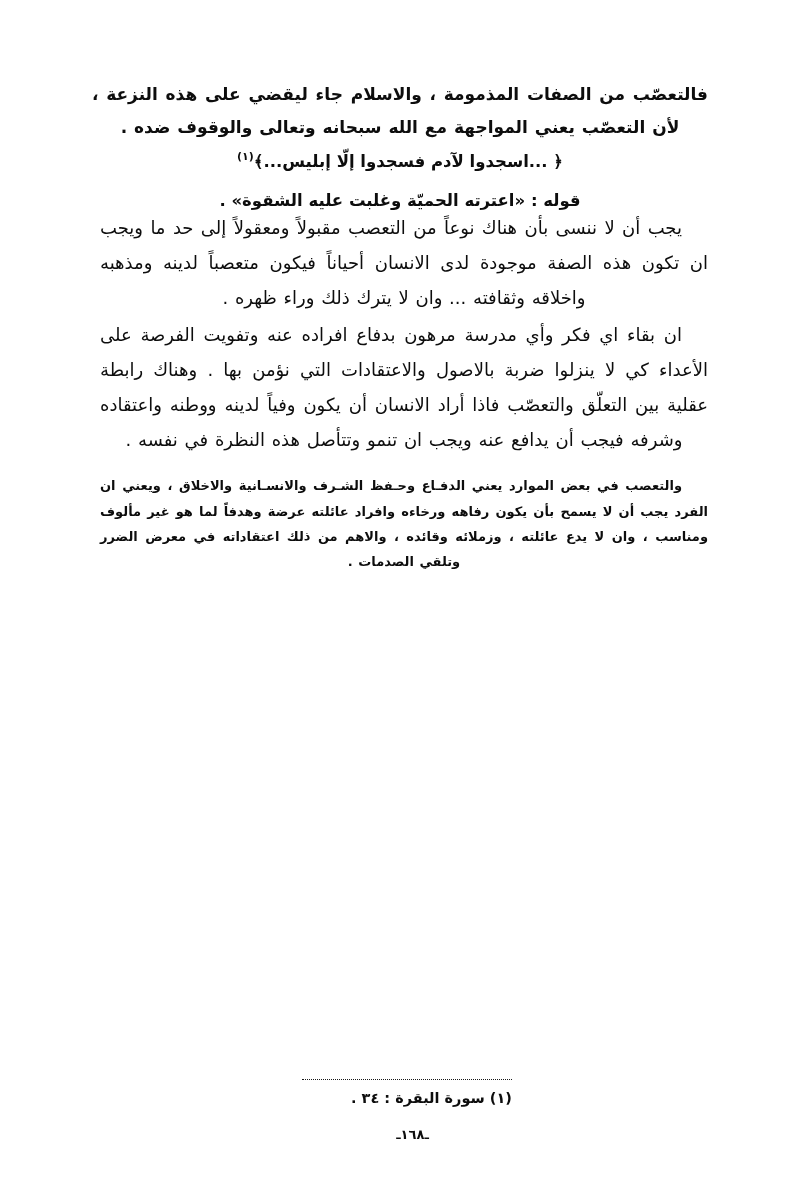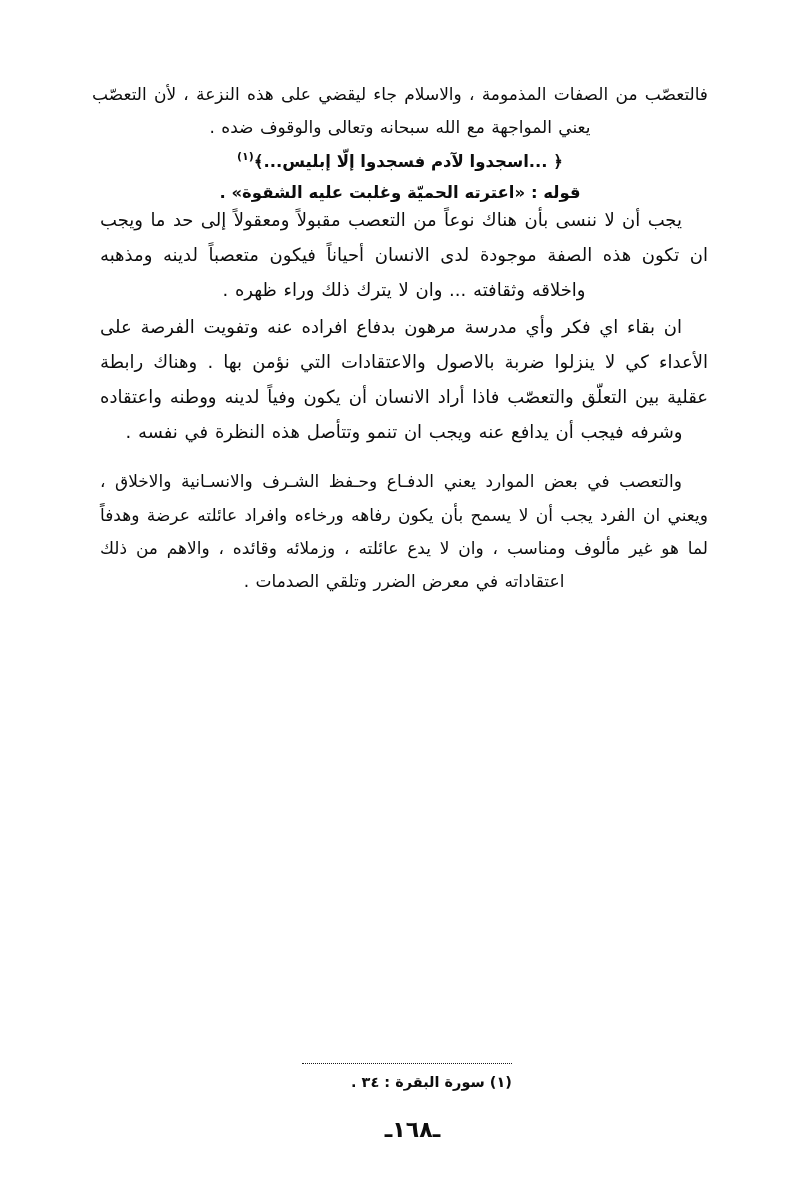--- a/index.html
+++ b/index.html
@@ -36,57 +36,57 @@
     text-indent: 26px;
     margin-left: 8px;
   }
   .block-gap {
     height: 14px;
   }
   .ayah {
     font-size: 16.5px;
     font-weight: bold;
     text-align: center;
-    margin: 6px 0 12px 0;
+    margin: 6px 0 20px 0;
     letter-spacing: 0;
   }
   .ayah .sup {
     font-size: 11px;
     vertical-align: super;
   }
   .qawl {
     font-size: 16.5px;
     font-weight: bold;
     text-align: center;
     margin: 4px 0 0 0;
   }
   .heading {
     font-size: 24px;
     font-weight: bold;
     text-align: right;
     margin: 34px 0 8px 0;
     letter-spacing: 0;
   }
   .top-block .para {
-    font-weight: normal;
+    font-weight: bold;
     font-size: 17px;
     line-height: 1.95;
   }
   .body-block .para {
     font-size: 18px;
     line-height: 1.95;
   }
   .mid-block .para {
-    font-weight: normal;
-    font-size: 17px;
+    font-weight: bold;
+    font-size: 13px;
     line-height: 1.95;
   }
   .footnote-wrap {
     position: absolute;
-    bottom: 96px;
+    bottom: 80px;
     right: 92px;
     left: 92px;
     direction: rtl;
   }
   .footnote-rule {
     width: 210px;
     height: 0;
     border-top: 1px dotted #1a1a1a;
     margin: 0 0 10px auto;
     margin-right: 196px;
@@ -96,21 +96,21 @@
     text-align: right;
     padding-right: 196px;
     font-weight: bold;
   }
   .page-number {
     position: absolute;
     bottom: 44px;
     left: 0;
     right: 0;
     text-align: center;
-    font-size: 22px;
+    font-size: 13px;
     font-weight: bold;
     letter-spacing: 1px;
     margin-left: 25px;
   }
 </style>
 </head>
 <body>
 
 <div class="page">
 

